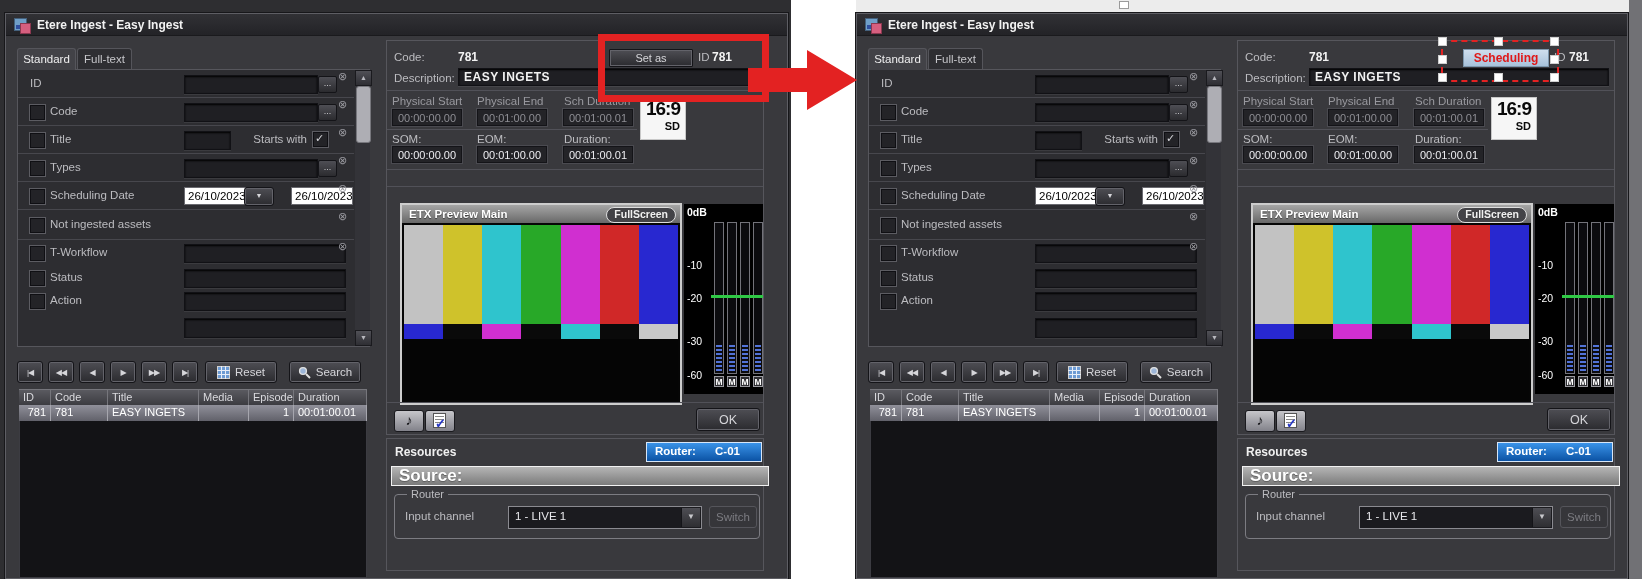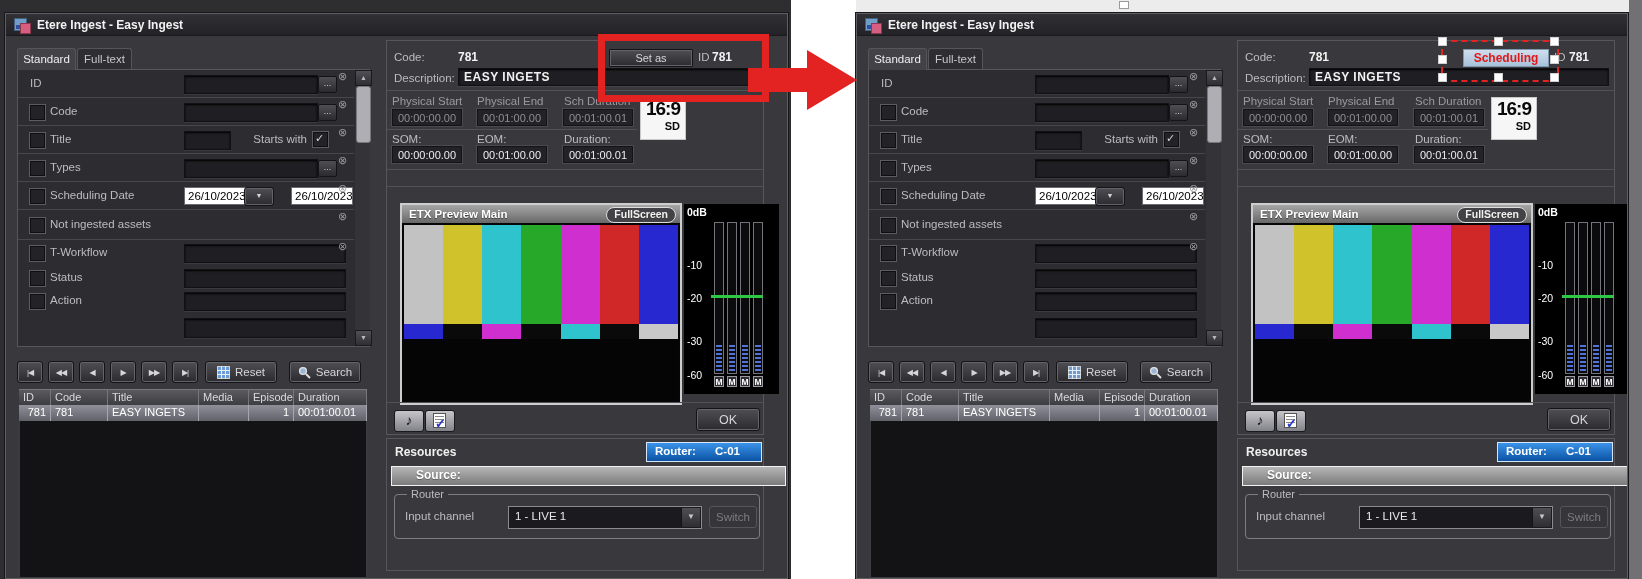--- a/index.html
+++ b/index.html
@@ -72,41 +72,41 @@
   .pv-title{position:absolute;left:0;top:0;right:0;height:18px;background:linear-gradient(#a6a6a6,#686868);
             color:#fff;font-weight:bold;font-size:11.5px;line-height:18px;padding-left:7px;text-shadow:0 1px 1px #3c3c3c;}
   .fs-btn{position:absolute;right:4px;top:2px;height:14px;padding:0 7px;background:#434347;border:1px solid #dedede;
           border-radius:8px;color:#f0f0f0;font-size:10.5px;line-height:13px;}
   .bars{position:absolute;left:2px;right:2px;top:20px;bottom:2px;background:#050505;}
   .bars-top{position:absolute;left:0;right:0;top:0;height:99px;display:flex;}
   .bars-top div{flex:1;}
   .bars-mid{position:absolute;left:0;right:0;top:99px;height:15px;display:flex;}
   .bars-mid div{flex:1;}
   
-  .meter{left:678px;top:190px;width:95px;height:190px;background:#000;color:#fff;}
+  .meter{left:678px;top:190px;width:79px;height:190px;background:#000;color:#fff;}
   .mlab{position:absolute;left:3px;font-size:10.5px;line-height:12px;}
   .mcol{position:absolute;top:18px;width:10px;height:152px;background:#0b0b0e;border:1px solid #73737a;box-sizing:border-box;}
   .mdash{position:absolute;left:1px;right:1px;bottom:2px;height:26px;
          background:repeating-linear-gradient(to top,#5273d8 0 2px,#0b0b0e 2px 4px);}
   .gline{position:absolute;left:27px;width:52px;top:91px;height:3px;background:#2fc845;}
   .mute{position:absolute;top:172px;width:10px;height:11px;background:#2e2e32;border:1px solid #9a9aa0;
         color:#fff;font-size:8.5px;font-weight:bold;text-align:center;line-height:10px;box-sizing:border-box;}
   
   .gray-icon-btn{position:absolute;width:28px;height:20px;background:linear-gradient(#c6c6ca,#82828a);
                  border:1px solid #1a1a1e;border-radius:3px;text-align:center;color:#0e0e12;}
   .docpage{position:absolute;left:7px;top:2px;width:11px;height:13px;background:#fff;border:1px solid #555;
            box-shadow:inset 0 0 0 1px #fff;}
   .docpage i{position:absolute;left:1px;top:2px;right:1px;height:7px;
              background:repeating-linear-gradient(#888 0 1px,#fff 1px 3px);}
   .doccheck{position:absolute;right:1px;bottom:-3px;color:#2636c4;font-size:13px;font-weight:bold;font-style:normal;}
   
   .router-badge{position:absolute;background:linear-gradient(#3a93e8,#0b52a4);border:1px solid #d7e6f8;
                 color:#fff;font-weight:bold;font-size:11.5px;line-height:17px;}
   .source-bar{position:absolute;background:linear-gradient(#b5b5b5,#7b7b7b);border:1px solid #f2f2f2;
-              color:#fff;font-weight:bold;font-size:12px;line-height:17px;padding-left:24px;text-shadow:0 1px 1px #5a5a5a;}
+              color:#fff;font-weight:bold;font-size:17px;line-height:17px;padding-left:7px;text-shadow:0 1px 1px #5a5a5a;}
   .groupbox{position:absolute;border:1px solid #7c7c82;border-radius:4px;}
   .legend{position:absolute;top:-7px;left:12px;background:#39393d;padding:0 4px;color:#bcbcc0;font-size:11px;line-height:13px;}
   .dd{position:absolute;background:#1b1b1f;border:1px solid #8b8b91;color:#e8e8ec;font-size:11.5px;line-height:19px;padding-left:6px;}
   .dd-btn{position:absolute;right:1px;top:1px;bottom:1px;width:18px;background:linear-gradient(#4e4e54,#2e2e32);
           border-left:1px solid #141418;color:#c8c8cc;font-size:8px;text-align:center;line-height:18px;}
   .disabled-btn{color:#7b7b81 !important;background:#36363a !important;box-shadow:none !important;border:1px solid #55555b !important;}
   
   .redbox{position:absolute;border:7px solid #e32222;z-index:30;}
   .dashbox{position:absolute;border:2px dashed #e32222;z-index:30;}
   .handle{position:absolute;width:7px;height:7px;background:#fff;border:1px solid #cfcfcf;z-index:31;}

